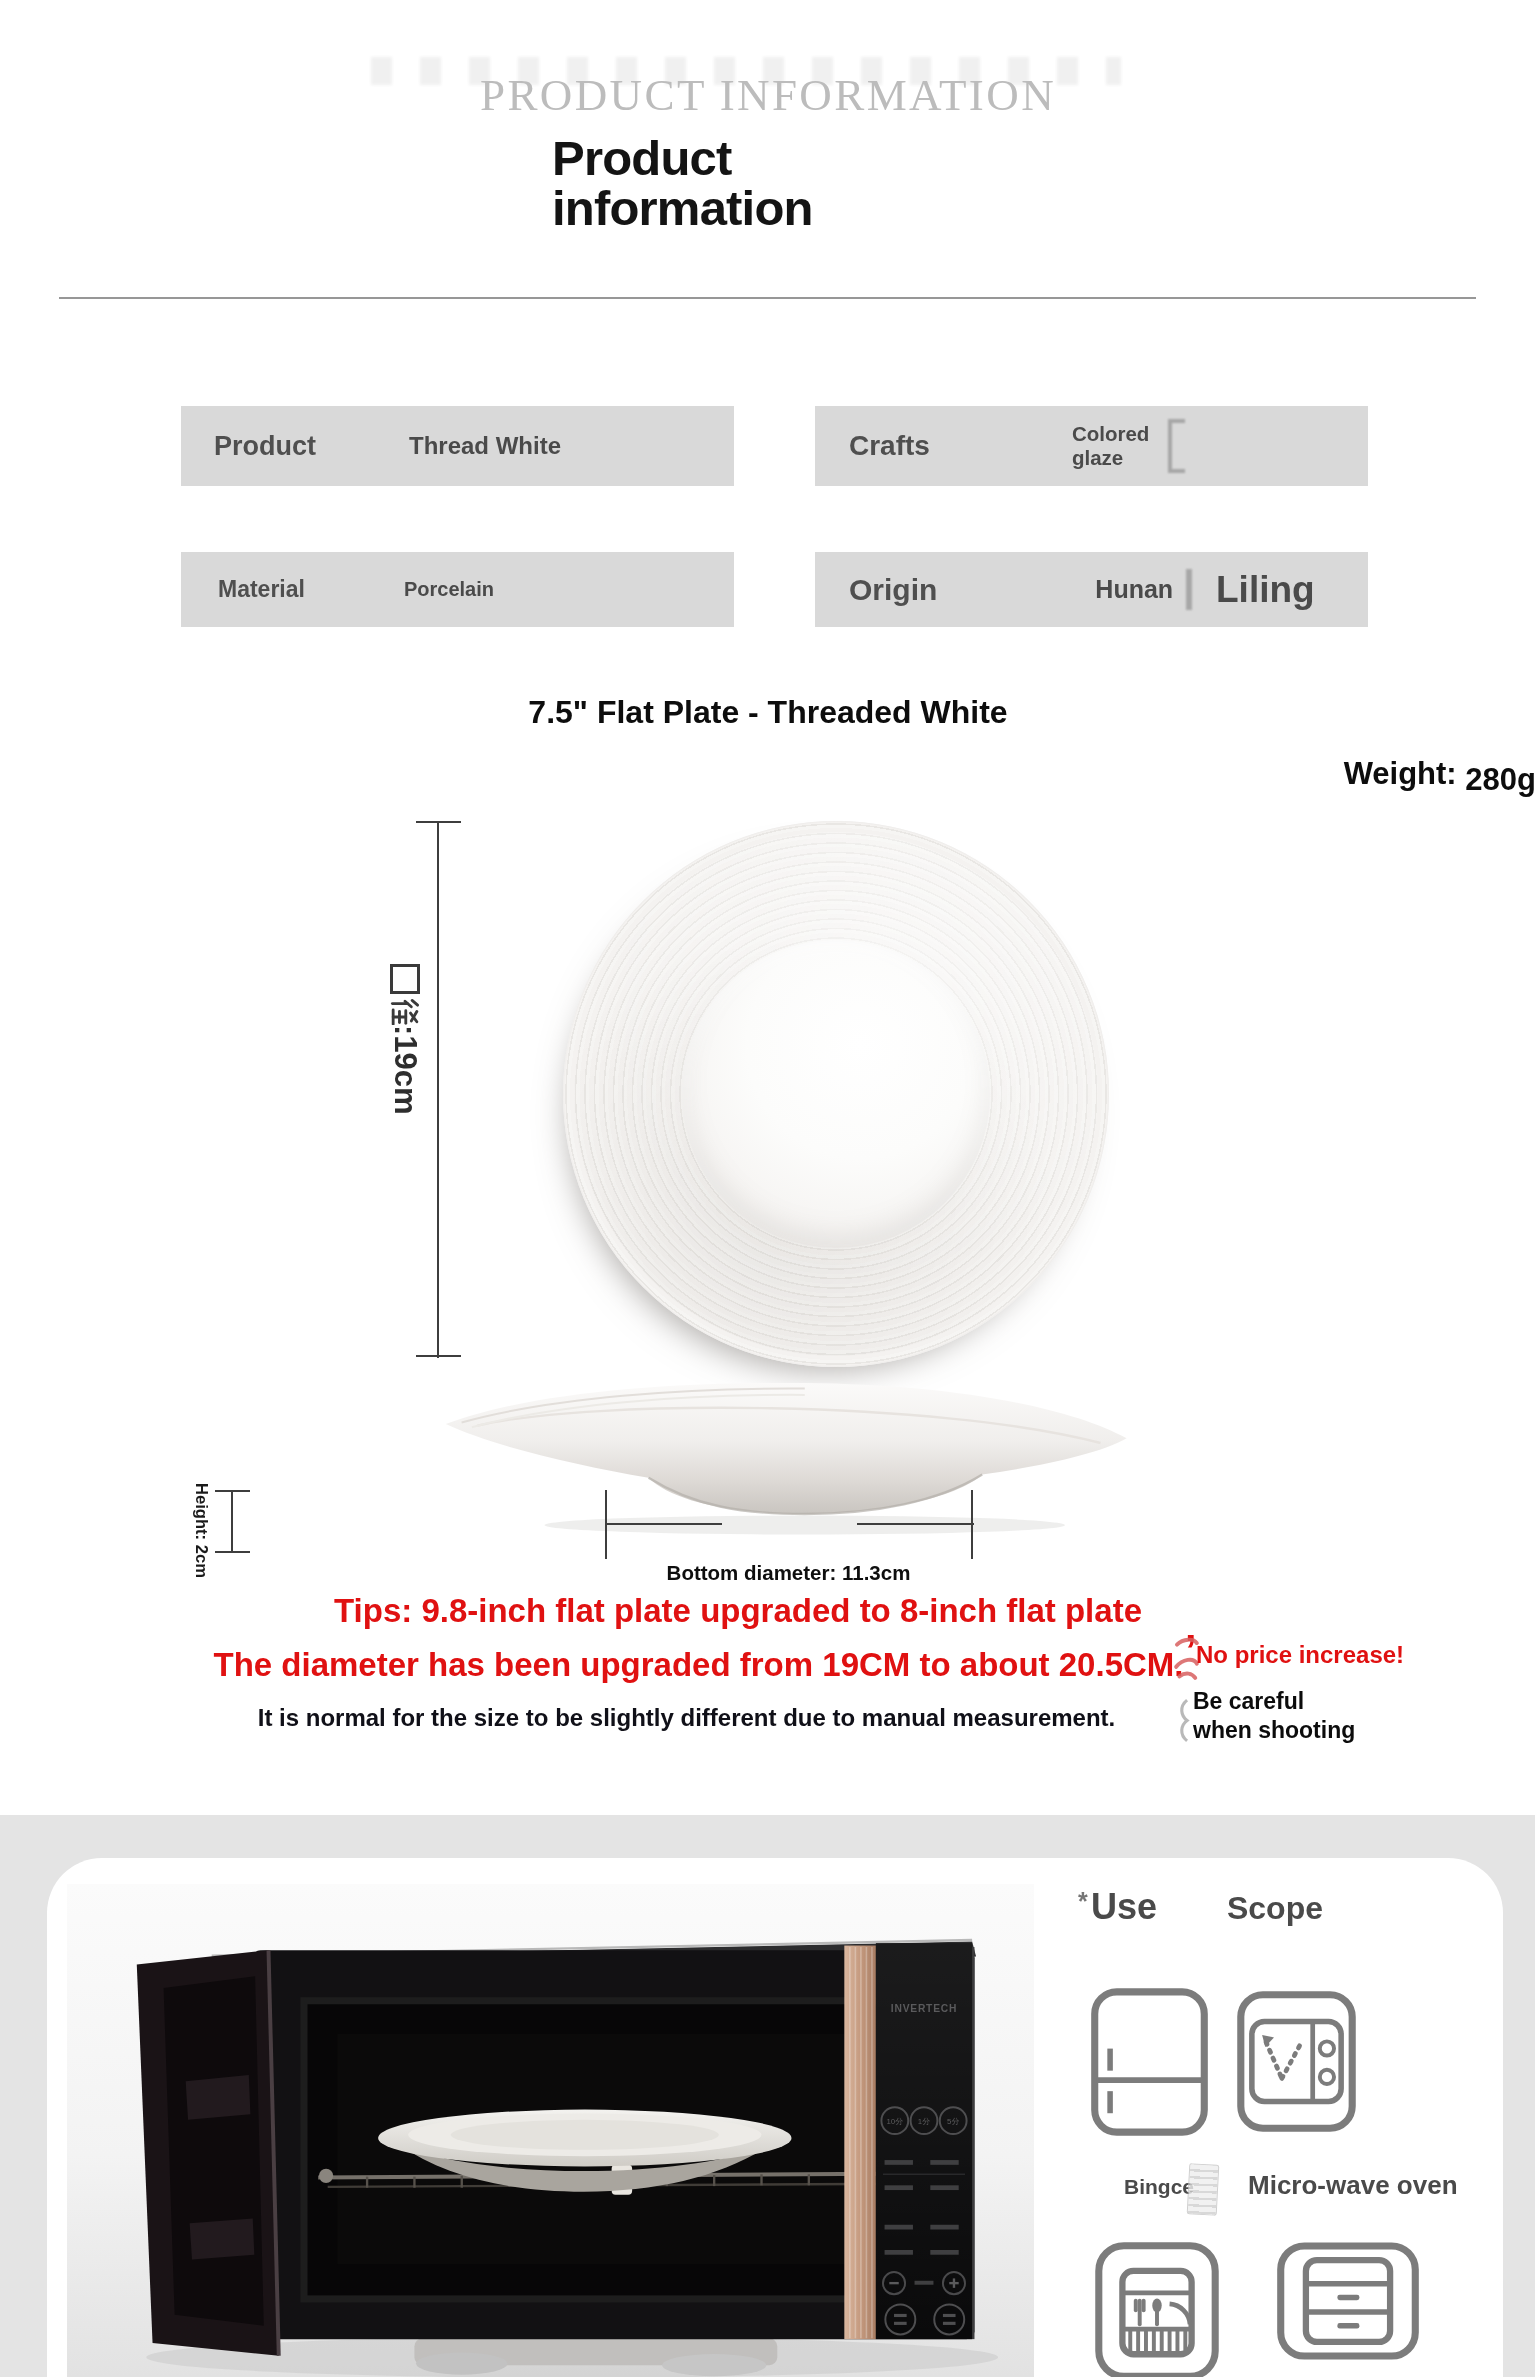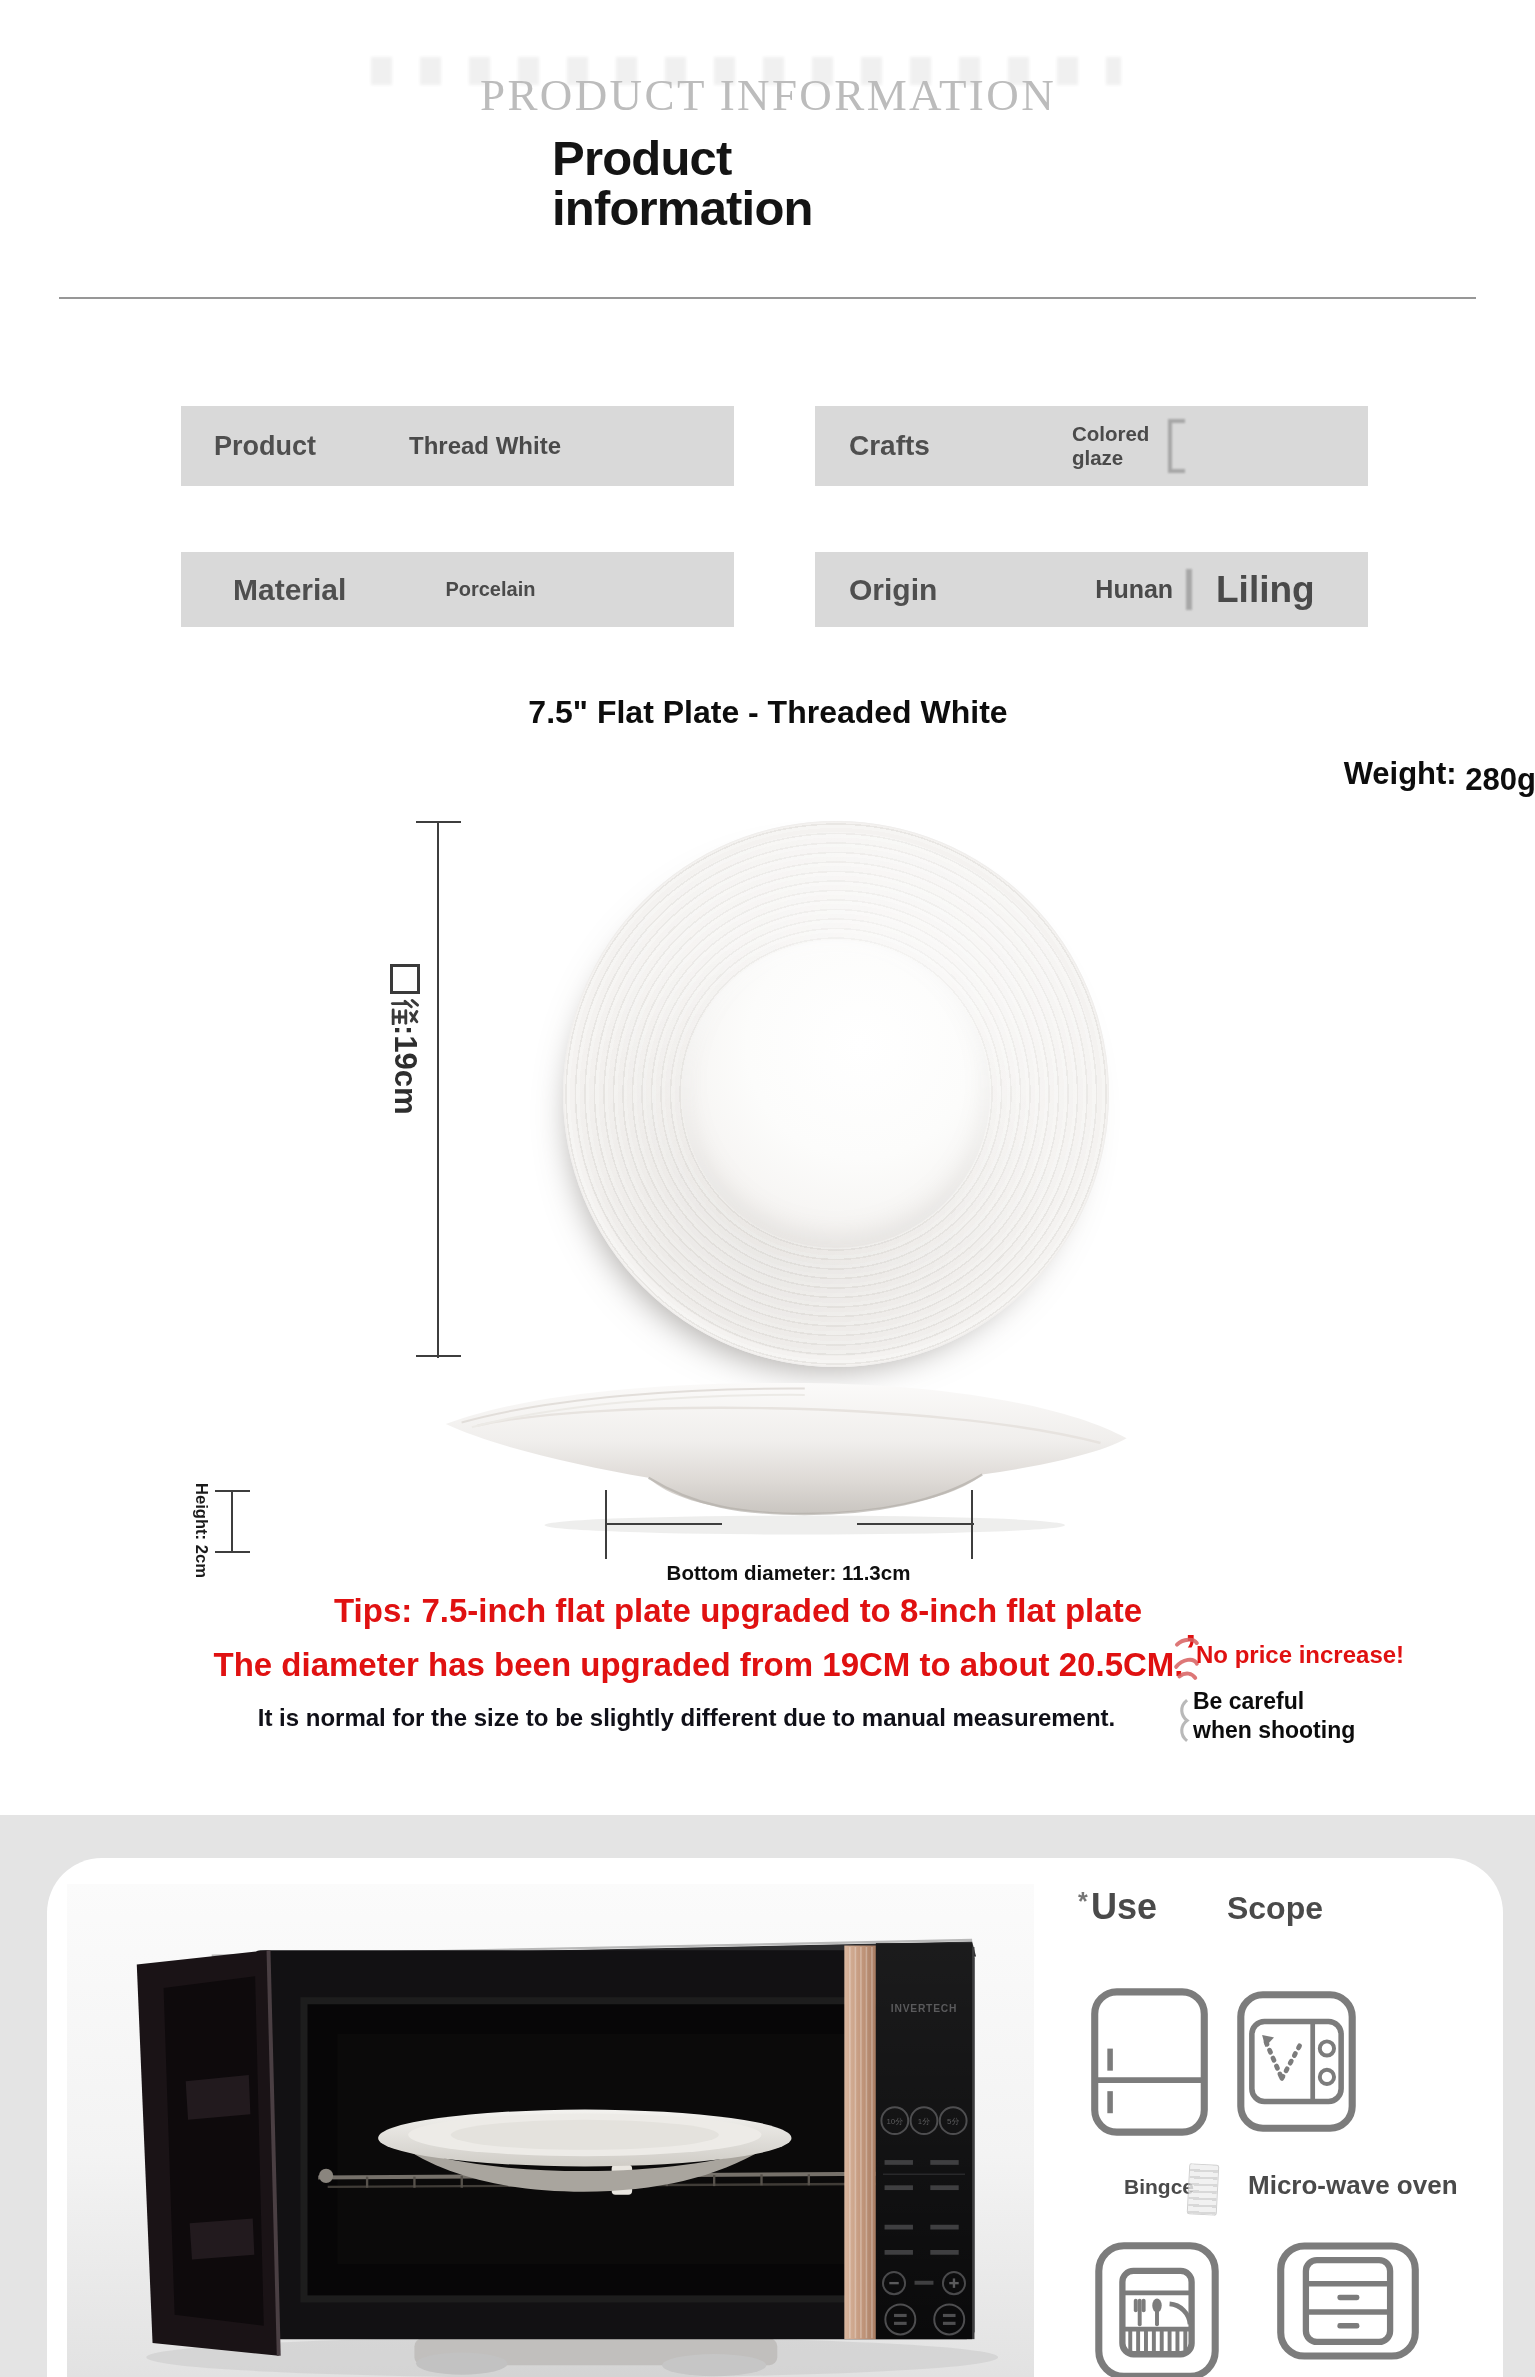--- a/index.html
+++ b/index.html
@@ -95,21 +95,21 @@
     <span class="spec-label" style="font-size:28px;margin-left:34px;">Crafts</span>
     <span class="spec-value" style="font-size:20.5px;margin-left:142px;line-height:1.15;">
       <span style="display:block;">Colored</span>
       <span style="display:block;">glaze</span>
     </span>
     <span class="artifact-mark" style="margin-left:19px;width:12.6px;height:46px;display:inline-block;
       border-left:4.7px solid #8b8b8b;border-top:4px solid #8b8b8b;border-bottom:4px solid #8b8b8b;"></span>
   </div>
 
   <div class="abs spec-box" style="left:181px;top:552px;width:553px;height:75px;">
-    <span class="spec-label" style="font-size:30px;margin-left:52px;">Material</span>
+    <span class="spec-label" style="font-size:23px;margin-left:37px;">Material</span>
     <span class="spec-value" style="font-size:20px;margin-left:99px;">Porcelain</span>
   </div>
 
   <div class="abs spec-box" style="left:815px;top:552px;width:553px;height:75px;">
     <span class="spec-label" style="font-size:30px;margin-left:34px;">Origin</span>
     <span class="spec-value" style="font-size:25px;margin-left:158px;">Hunan</span>
     <span class="artifact-mark" style="margin-left:12.6px;width:6.3px;height:41px;display:inline-block;background:#8d8d8d;"></span>
     <span class="spec-value" style="font-size:37px;margin-left:24px;">Liling</span>
   </div>
 
@@ -169,21 +169,21 @@
   <div class="abs dim-vline" style="left:231px;top:1490px;height:63px;"></div>
   <div class="abs dim-hcap" style="left:215px;top:1551px;width:35px;"></div>
   <div class="abs rot-label height-label" style="left:211px;top:1483px;">Height: 2cm</div>
 
   <div class="abs dim-vline" style="left:605px;top:1490px;width:2px;height:69px;"></div>
   <div class="abs dim-vline" style="left:971px;top:1490px;width:2px;height:69px;"></div>
   <div class="abs dim-hcap" style="left:605px;top:1523px;width:117px;"></div>
   <div class="abs dim-hcap" style="left:857px;top:1523px;width:117px;"></div>
   <div class="abs bottom-dia-label">Bottom diameter: 11.3cm</div>
 
-  <div class="abs tip-red1" style="color:#e01111;">Tips: 7.5-inch flat plate upgraded to 8-inch flat plate</div>
+  <div class="abs tip-red1" style="color:#e01111;">Tips: 9.8-inch flat plate upgraded to 8-inch flat plate</div>
   <div class="abs red-comma" style="color:#e01111;">,</div>
   <div class="abs tip-red2" style="color:#e01111;">The diameter has been upgraded from 19CM to about 20.5CM.</div>
   <svg class="abs" style="left:1173px;top:1635px;" width="27" height="51" viewBox="0 0 34 64">
     <g stroke="#d86060" stroke-width="5" fill="none" stroke-linecap="round" opacity=".85">
       <path d="M5,12 C13,4 26,4 30,10"></path>
       <path d="M4,40 C12,30 26,28 30,36"></path>
       <path d="M8,52 C16,46 24,48 28,54"></path>
     </g>
   </svg>
   <div class="abs no-price" style="color:#e01111;">No price increase!</div>

